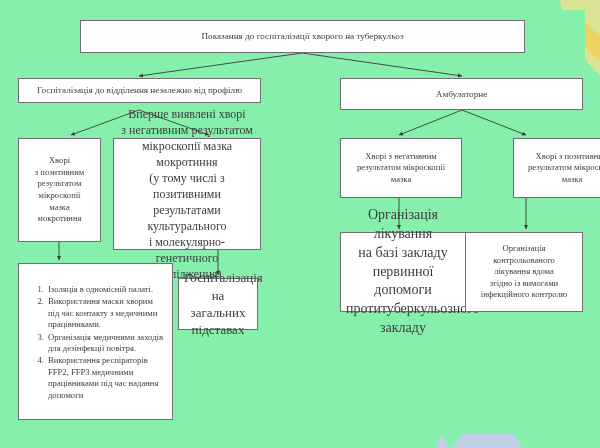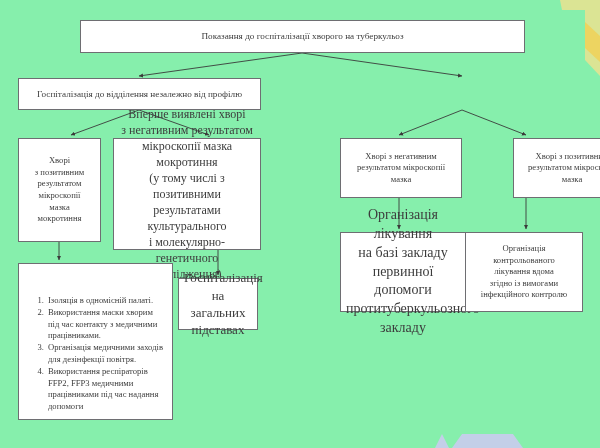--- a/index.html
+++ b/index.html
@@ -40,37 +40,37 @@
     color: #3c3c3c;
     line-height: 1.34;
     padding: 3px 5px;
   }
   .node .txt {
     display: block;
     width: 100%;
     white-space: pre-line;
   }
   .node.list {
-    align-items: flex-end;
+    align-items: center;
     justify-content: flex-start;
     text-align: left;
     padding: 9px 8px 6px 10px;
   }
   .node.list ol {
     margin: 0;
     padding-left: 17px;
     list-style-position: outside;
   }
   .node.list li {
     margin: 0 0 1px 0;
     padding-left: 2px;
     line-height: 1.33;
   }
   #n-root      { left: 80px;  top: 20px;  width: 445px; height: 33px;  font-size: 9.2px; }
-  #n-hosp      { left: 18px;  top: 78px;  width: 243px; height: 32px;  font-size: 9.2px; }
+  #n-hosp      { left: 18px;  top: 78px;  width: 243px; height: 25px;  font-size: 9.2px; }
   #n-amb       { left: 340px; top: 78px;  width: 243px; height: 32px;  font-size: 9.2px; }
   #n-pos       { left: 18px;  top: 138px; width: 83px;  height: 104px;  font-size: 8.6px; }
   #n-new       { left: 113px; top: 138px; width: 148px; height: 112px; font-size: 12px; }
   #n-neg-amb   { left: 340px; top: 138px; width: 122px; height: 60px;  font-size: 8.6px; }
   #n-pos-amb   { left: 465px; top: 138px; width: 118px; height: 60px;  font-size: 8.6px; margin-left: 48px; }
   #n-measures  { left: 18px;  top: 263px; width: 155px; height: 157px; font-size: 8.6px; }
   #n-general   { left: 178px; top: 278px; width: 80px;  height: 52px;  font-size: 13px; }
   #n-org-prim  { left: 340px; top: 232px; width: 126px; height: 80px;  font-size: 14px; }
   #n-org-home  { left: 465px; top: 232px; width: 118px; height: 80px;  font-size: 8.6px; }
 </style>
@@ -107,20 +107,23 @@
   </svg>
 
   <div class="node" id="n-root">
     <span class="txt">Показання до госпіталізації хворого на туберкульоз</span>
   </div>
 
   <div class="node" id="n-hosp">
     <span class="txt">Госпіталізація до відділення незалежно від профілю</span>
   </div>
 
+  <div class="node" id="n-amb">
+    <span class="txt">Амбулаторне</span>
+  </div>
 
   <div class="node" id="n-pos">
     <span class="txt">Хворі
 з позитивним
 результатом
 мікроскопії
 мазка
 мокротиння</span>
   </div>
 

